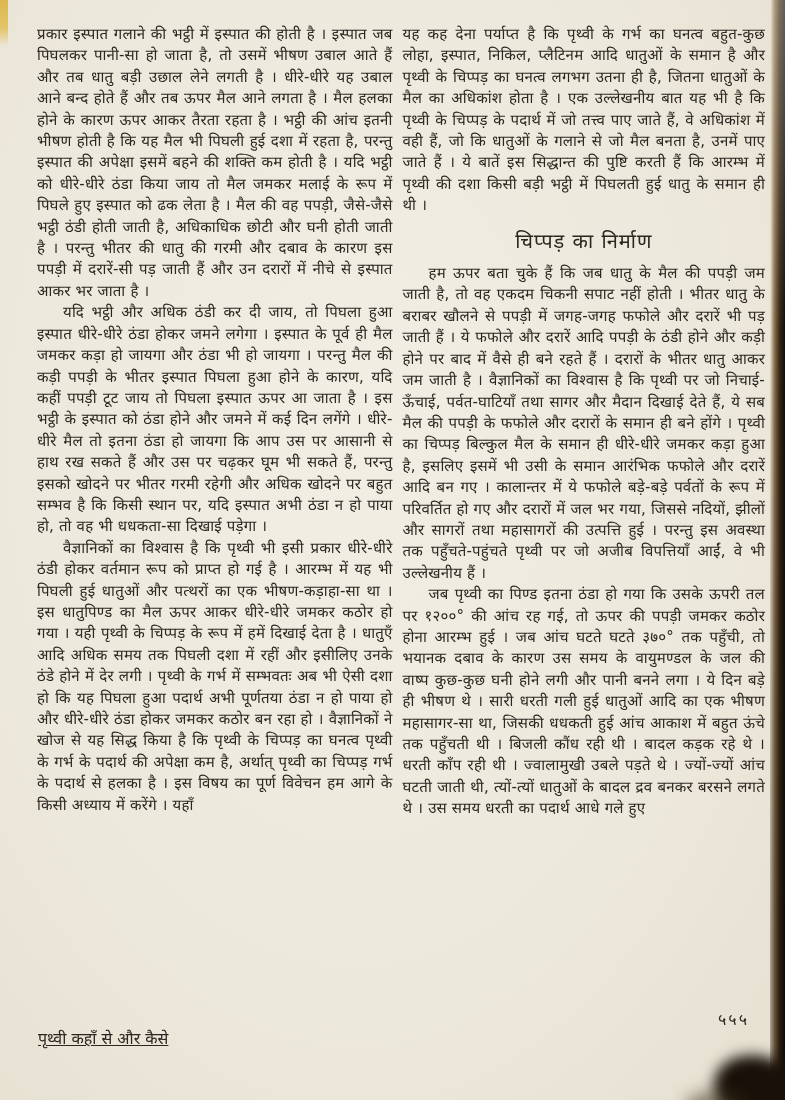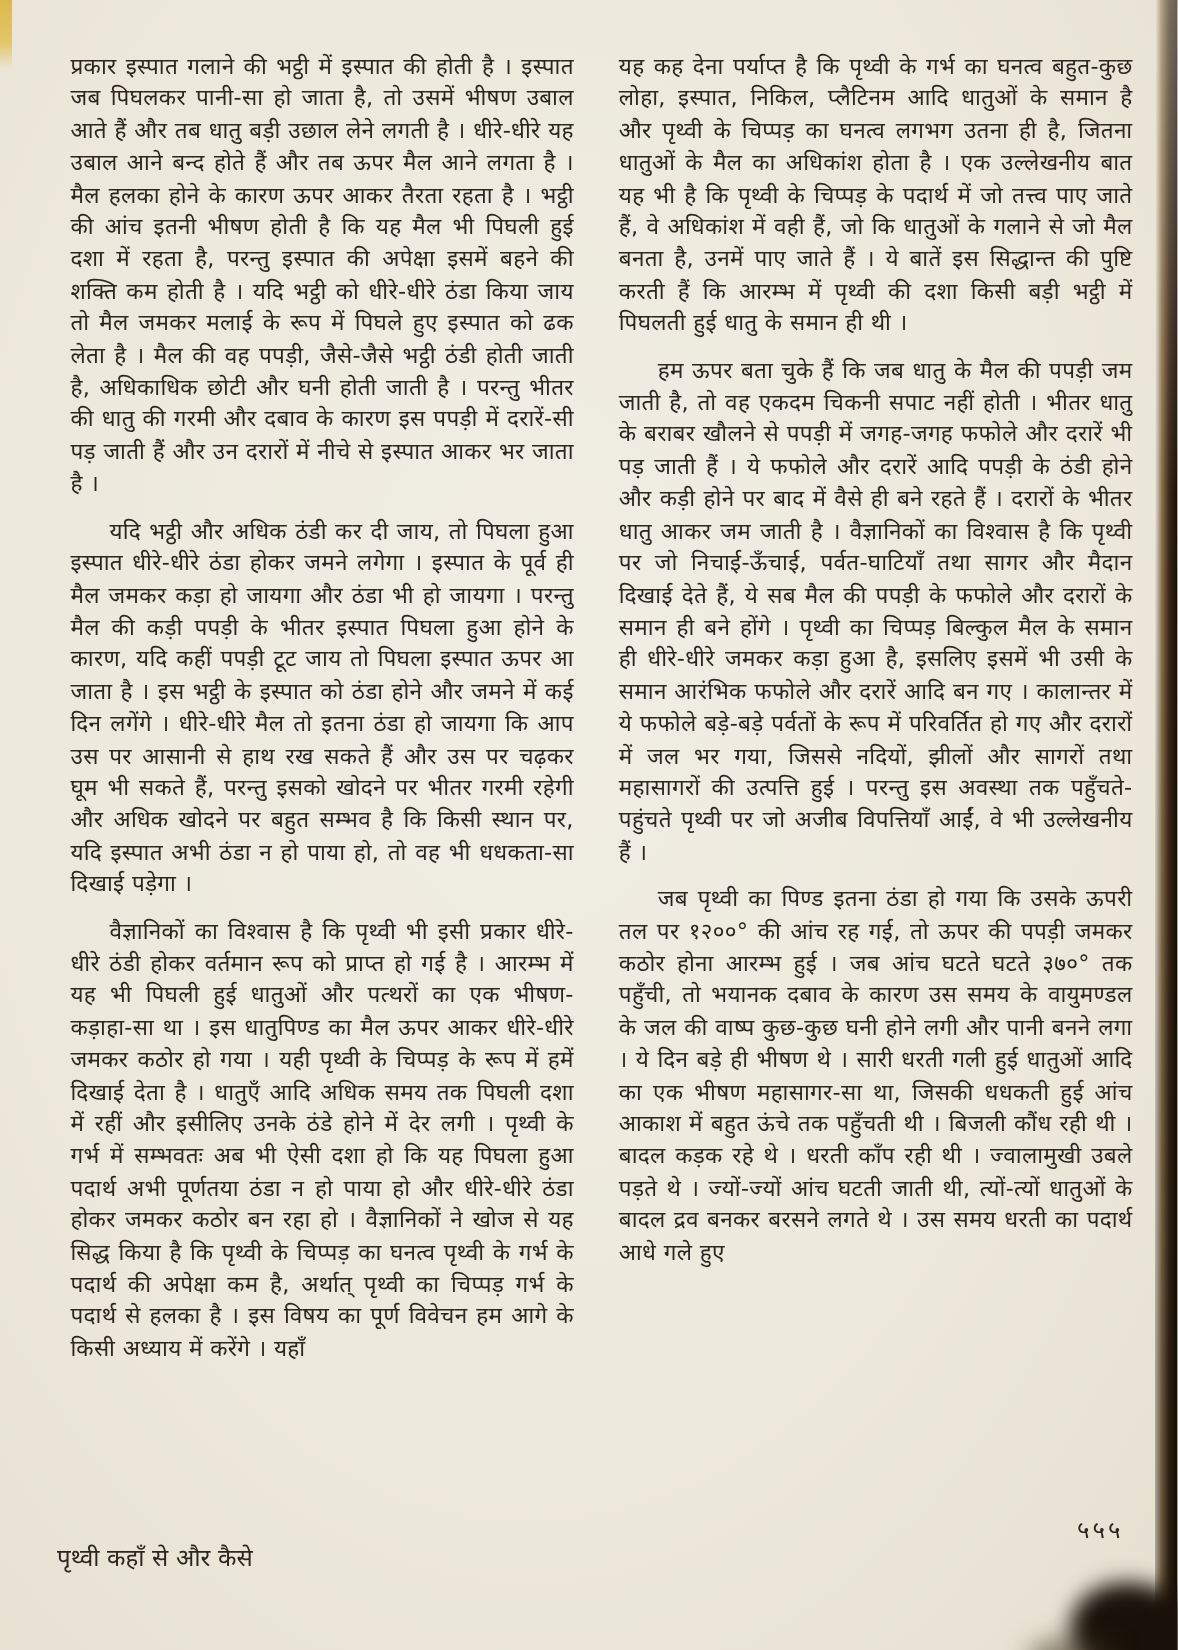--- a/index.html
+++ b/index.html
@@ -67,37 +67,38 @@
   }
   .col {
     text-align: justify;
     font-size: 15px;
     line-height: 21.4px;
     letter-spacing: 0.2px;
   }
   .col.left  { width: 359px; }
   .col.right { width: 366px; }
   .col p {
-    margin: 10px;
+    margin: 0;
     text-indent: 26px;
   }
   .col p.noindent { text-indent: 0; }
   .section-heading {
     font-size: 20px;
     font-weight: normal;
     text-align: center;
     margin: 14px 0 11px 0;
     letter-spacing: 1px;
   }
   
   .footer-title {
     position: absolute;
     left: 38px; top: 1027px;
     font-size: 16px;
     white-space: nowrap;
+    text-decoration: underline;
   }
   .page-number {
     position: absolute;
     left: 718px; top: 1008px;
     font-size: 16px;
     letter-spacing: 2px;
     font-family: Liberation Serif, serif;
   }
   
   .watermark {
@@ -124,20 +125,21 @@
 
   <div class="content">
     <div class="col left">
       <p class="noindent">प्रकार इस्पात गलाने की भट्ठी में इस्पात की होती है । इस्पात जब पिघलकर पानी-सा हो जाता है, तो उसमें भीषण उबाल आते हैं और तब धातु बड़ी उछाल लेने लगती है । धीरे-धीरे यह उबाल आने बन्द होते हैं और तब ऊपर मैल आने लगता है । मैल हलका होने के कारण ऊपर आकर तैरता रहता है । भट्ठी की आंच इतनी भीषण होती है कि यह मैल भी पिघली हुई दशा में रहता है, परन्तु इस्पात की अपेक्षा इसमें बहने की शक्ति कम होती है । यदि भट्ठी को धीरे-धीरे ठंडा किया जाय तो मैल जमकर मलाई के रूप में पिघले हुए इस्पात को ढक लेता है । मैल की वह पपड़ी, जैसे-जैसे भट्ठी ठंडी होती जाती है, अधिकाधिक छोटी और घनी होती जाती है । परन्तु भीतर की धातु की गरमी और दबाव के कारण इस पपड़ी में दरारें-सी पड़ जाती हैं और उन दरारों में नीचे से इस्पात आकर भर जाता है ।</p>
       <p>यदि भट्ठी और अधिक ठंडी कर दी जाय, तो पिघला हुआ इस्पात धीरे-धीरे ठंडा होकर जमने लगेगा । इस्पात के पूर्व ही मैल जमकर कड़ा हो जायगा और ठंडा भी हो जायगा । परन्तु मैल की कड़ी पपड़ी के भीतर इस्पात पिघला हुआ होने के कारण, यदि कहीं पपड़ी टूट जाय तो पिघला इस्पात ऊपर आ जाता है । इस भट्ठी के इस्पात को ठंडा होने और जमने में कई दिन लगेंगे । धीरे-धीरे मैल तो इतना ठंडा हो जायगा कि आप उस पर आसानी से हाथ रख सकते हैं और उस पर चढ़कर घूम भी सकते हैं, परन्तु इसको खोदने पर भीतर गरमी रहेगी और अधिक खोदने पर बहुत सम्भव है कि किसी स्थान पर, यदि इस्पात अभी ठंडा न हो पाया हो, तो वह भी धधकता-सा दिखाई पड़ेगा ।</p>
       <p>वैज्ञानिकों का विश्वास है कि पृथ्वी भी इसी प्रकार धीरे-धीरे ठंडी होकर वर्तमान रूप को प्राप्त हो गई है । आरम्भ में यह भी पिघली हुई धातुओं और पत्थरों का एक भीषण-कड़ाहा-सा था । इस धातुपिण्ड का मैल ऊपर आकर धीरे-धीरे जमकर कठोर हो गया । यही पृथ्वी के चिप्पड़ के रूप में हमें दिखाई देता है । धातुएँ आदि अधिक समय तक पिघली दशा में रहीं और इसीलिए उनके ठंडे होने में देर लगी । पृथ्वी के गर्भ में सम्भवतः अब भी ऐसी दशा हो कि यह पिघला हुआ पदार्थ अभी पूर्णतया ठंडा न हो पाया हो और धीरे-धीरे ठंडा होकर जमकर कठोर बन रहा हो । वैज्ञानिकों ने खोज से यह सिद्ध किया है कि पृथ्वी के चिप्पड़ का घनत्व पृथ्वी के गर्भ के पदार्थ की अपेक्षा कम है, अर्थात् पृथ्वी का चिप्पड़ गर्भ के पदार्थ से हलका है । इस विषय का पूर्ण विवेचन हम आगे के किसी अध्याय में करेंगे । यहाँ</p>
     </div>
 
     <div class="col right">
       <p class="noindent">यह कह देना पर्याप्त है कि पृथ्वी के गर्भ का घनत्व बहुत-कुछ लोहा, इस्पात, निकिल, प्लैटिनम आदि धातुओं के समान है और पृथ्वी के चिप्पड़ का घनत्व लगभग उतना ही है, जितना धातुओं के मैल का अधिकांश होता है । एक उल्लेखनीय बात यह भी है कि पृथ्वी के चिप्पड़ के पदार्थ में जो तत्त्व पाए जाते हैं, वे अधिकांश में वही हैं, जो कि धातुओं के गलाने से जो मैल बनता है, उनमें पाए जाते हैं । ये बातें इस सिद्धान्त की पुष्टि करती हैं कि आरम्भ में पृथ्वी की दशा किसी बड़ी भट्ठी में पिघलती हुई धातु के समान ही थी ।</p>
+      <h2 class="section-heading">चिप्पड़ का निर्माण</h2>
       <p>हम ऊपर बता चुके हैं कि जब धातु के मैल की पपड़ी जम जाती है, तो वह एकदम चिकनी सपाट नहीं होती । भीतर धातु के बराबर खौलने से पपड़ी में जगह-जगह फफोले और दरारें भी पड़ जाती हैं । ये फफोले और दरारें आदि पपड़ी के ठंडी होने और कड़ी होने पर बाद में वैसे ही बने रहते हैं । दरारों के भीतर धातु आकर जम जाती है । वैज्ञानिकों का विश्वास है कि पृथ्वी पर जो निचाई-ऊँचाई, पर्वत-घाटियाँ तथा सागर और मैदान दिखाई देते हैं, ये सब मैल की पपड़ी के फफोले और दरारों के समान ही बने होंगे । पृथ्वी का चिप्पड़ बिल्कुल मैल के समान ही धीरे-धीरे जमकर कड़ा हुआ है, इसलिए इसमें भी उसी के समान आरंभिक फफोले और दरारें आदि बन गए । कालान्तर में ये फफोले बड़े-बड़े पर्वतों के रूप में परिवर्तित हो गए और दरारों में जल भर गया, जिससे नदियों, झीलों और सागरों तथा महासागरों की उत्पत्ति हुई । परन्तु इस अवस्था तक पहुँचते-पहुंचते पृथ्वी पर जो अजीब विपत्तियाँ आईं, वे भी उल्लेखनीय हैं ।</p>
       <p>जब पृथ्वी का पिण्ड इतना ठंडा हो गया कि उसके ऊपरी तल पर १२००° की आंच रह गई, तो ऊपर की पपड़ी जमकर कठोर होना आरम्भ हुई । जब आंच घटते घटते ३७०° तक पहुँची, तो भयानक दबाव के कारण उस समय के वायुमण्डल के जल की वाष्प कुछ-कुछ घनी होने लगी और पानी बनने लगा । ये दिन बड़े ही भीषण थे । सारी धरती गली हुई धातुओं आदि का एक भीषण महासागर-सा था, जिसकी धधकती हुई आंच आकाश में बहुत ऊंचे तक पहुँचती थी । बिजली कौंध रही थी । बादल कड़क रहे थे । धरती काँप रही थी । ज्वालामुखी उबले पड़ते थे । ज्यों-ज्यों आंच घटती जाती थी, त्यों-त्यों धातुओं के बादल द्रव बनकर बरसने लगते थे । उस समय धरती का पदार्थ आधे गले हुए</p>
     </div>
   </div>
 
   <div class="footer-title">पृथ्वी कहाँ से और कैसे</div>
 
   <div class="page-number">५५५</div>
 
 

